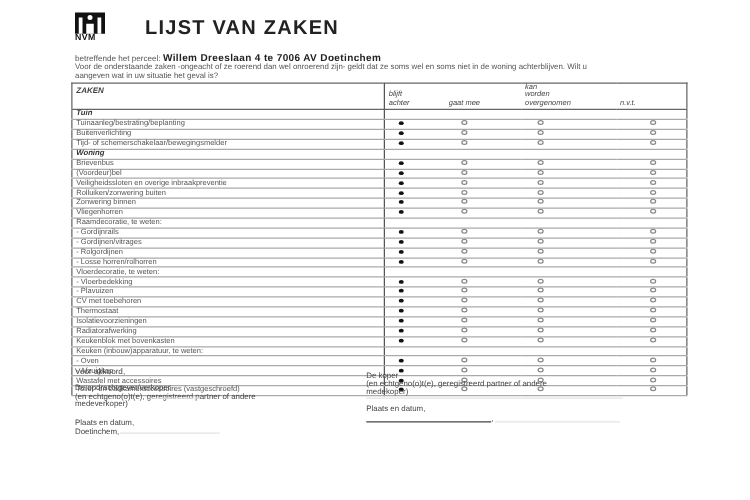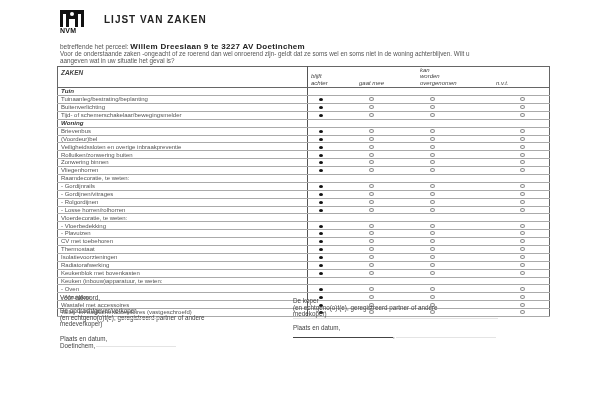--- a/index.html
+++ b/index.html
@@ -1,21 +1,21 @@
 <!DOCTYPE html>
 <html><head>
 <meta charset="utf-8">
 <style>
   html, body { margin:0; padding:0; background:#ffffff; }
   body { width:600px; height:400px; position:relative; overflow:hidden; font-family:"Liberation Sans", sans-serif; color:#222; }
   .logo { position:absolute; left:60px; top:10px; width:26px; height:26px; }
   .logo-box { position:absolute; left:0; top:0; width:24px; height:17px; background:#111; }
   .logo-box .hole { position:absolute; background:#fff; }
   .logo-text { position:absolute; left:0; top:17px; font-size:7px; font-weight:bold; letter-spacing:0.3px; color:#111; }
-  .title { position:absolute; left:104px; top:14px; font-size:10px; font-weight:bold; letter-spacing:1px; color:#222; }
+  .title { position:absolute; left:116px; top:14px; font-size:16px; font-weight:bold; letter-spacing:1px; color:#222; }
   .perceel { position:absolute; left:60px; top:42px; font-size:6.5px; color:#555; white-space:nowrap; }
   .perceel b { font-size:8px; color:#222; letter-spacing:0.3px; }
   .intro { position:absolute; left:60px; top:51px; width:430px; font-size:6.3px; line-height:6.8px; color:#555; }
   table.zaken { position:absolute; left:57px; top:66px; width:493px; border-collapse:collapse; font-size:6px; color:#555; }
   table.zaken td, table.zaken th { padding:0 3px; height:6.9px; line-height:6.4px; border-bottom:0.5px solid #aaa; white-space:nowrap; }
   table.zaken { border:0.7px solid #666; }
   table.zaken th { height:14px; font-weight:normal; font-style:italic; text-align:left; vertical-align:bottom; padding-bottom:1px; border-bottom:0.7px solid #666; color:#444; }
   table.zaken th.zcol { font-weight:bold; vertical-align:top; padding-top:3px; font-size:6.4px; }
   .colname { width:243px; border-right:0.7px solid #555; }
   .c1 { width:42px; } .c2 { width:55px; } .c3 { width:70px; } .c4 { }
@@ -36,21 +36,21 @@
     <span class="hole" style="left:3px;top:4px;width:3px;height:13px;"></span>
     <span class="hole" style="left:18px;top:4px;width:3px;height:13px;"></span>
     <span class="hole" style="left:10px;top:2px;width:4px;height:4px;border-radius:50%;"></span>
     <span class="hole" style="left:9px;top:9px;width:6px;height:8px;"></span>
   </div>
   <div class="logo-text">NVM</div>
 </div>
 <div class="title">LIJST VAN ZAKEN</div>
 <div class="perceel">
   <span>betreffende het perceel:</span>
-  <b>Willem Dreeslaan 9 te 3227 AV Doetinchem</b>
+  <b>Willem Dreeslaan 4 te 7006 AV Doetinchem</b>
 </div>
 <div class="intro">Voor de onderstaande zaken -ongeacht of ze roerend dan wel onroerend zijn- geldt dat ze soms wel en soms niet in de woning achterblijven. Wilt u aangeven wat in uw situatie het geval is?</div>
 
 <table class="zaken">
   <thead>
     <tr>
       <th class="colname zcol">ZAKEN</th>
       <th class="c1"><span>blijft</span><br><span>achter</span></th>
       <th class="c2">gaat mee</th>
       <th class="c3"><span>kan</span><br><span>worden</span><br><span>overgenomen</span></th>

